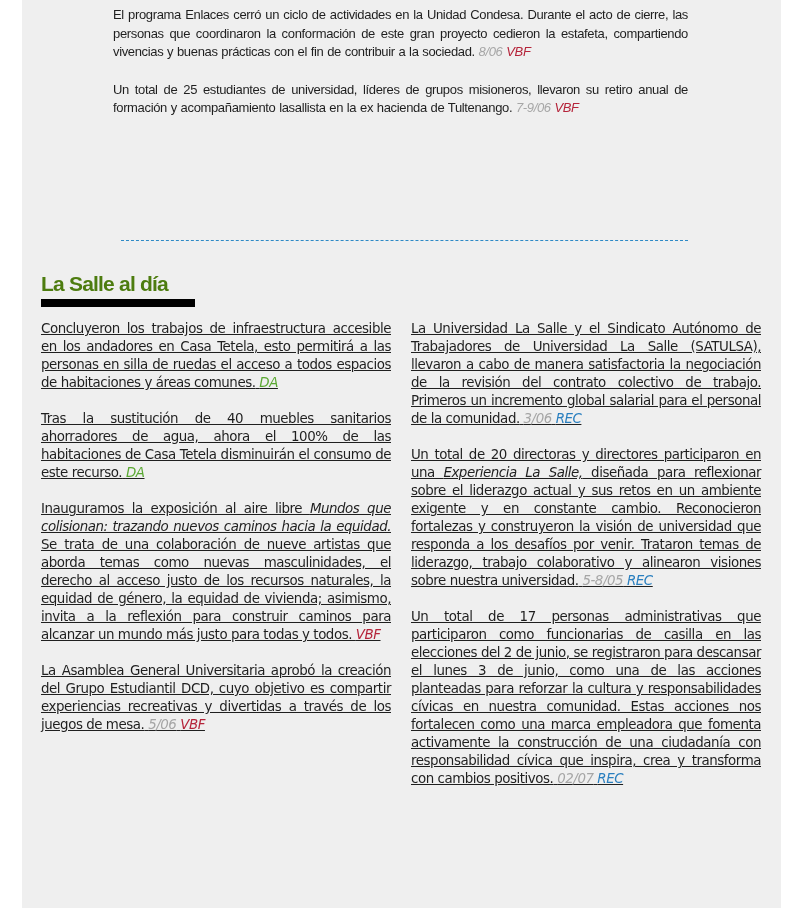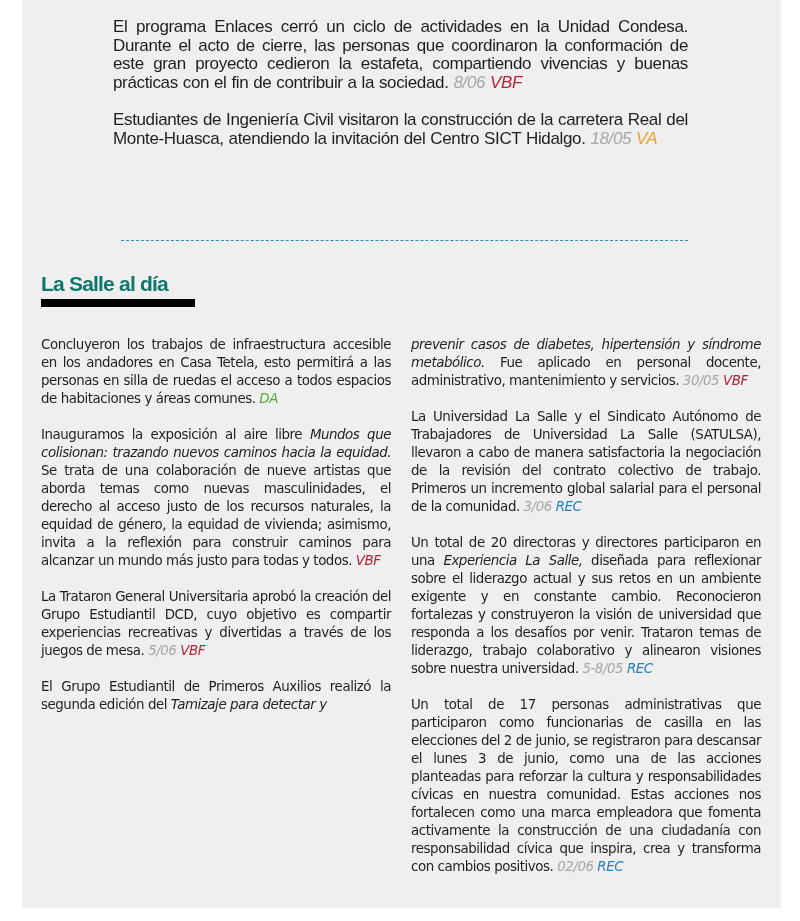--- a/index.html
+++ b/index.html
@@ -2,108 +2,104 @@
 <html><head>
   <meta charset="utf-8">
   <style>
     html, body { margin: 0; padding: 0; background: #ffffff; }
     body { width: 800px; height: 921px; position: relative; overflow: hidden; }
     .panel {
       position: absolute; left: 22px; top: 0; width: 759px; height: 908px;
       background: #efefef;
     }
     .top-block {
-      position: absolute; left: 113px; top: 18px; width: 575px;
+      position: absolute; left: 113px; top: 6px; width: 575px;
       font-family: "Liberation Sans Narrow", "Liberation Sans", sans-serif;
-      font-size: 17px; line-height: 18.6px; color: #1f1f1f;
+      font-size: 13px; line-height: 18.6px; color: #1f1f1f;
       text-align: justify;
     }
     .top-block p { margin: 0 0 19px 0; letter-spacing: -0.35px; word-spacing: 0.5px; }
     .divider {
       position: absolute; left: 121px; top: 240px; width: 567px; height: 0;
       border-top: 1px dashed #2e8ac6;
     }
     .section-title {
       position: absolute; left: 41px; top: 271px;
       font-family: "Liberation Sans", sans-serif; font-weight: bold;
-      font-size: 21px; color: #0f766e; letter-spacing: -0.8px; line-height: 26px;
+      font-size: 21px; color: #4d7c0f; letter-spacing: -0.8px; line-height: 26px;
     }
     .title-bar {
       position: absolute; left: 41px; top: 299px; width: 154px; height: 8px;
       background: #000000;
     }
     .col {
-      position: absolute; top: 336px; width: 350px;
+      position: absolute; top: 320px; width: 350px;
       font-family: "DejaVu Sans", sans-serif;
       font-size: 13.4px; line-height: 18px; color: #1f1f1f;
-      text-align: justify; letter-spacing: -0.45px;
+      text-align: justify; letter-spacing: -0.45px; text-decoration: underline;
     }
     .col-left { left: 41px; }
     .col-right { left: 411px; }
     .col p { margin: 0 0 18px 0; }
     .date { color: #a6a6a6; font-style: italic; }
     .tag { font-style: italic; }
     em { font-style: italic; }
   </style>
 </head>
 <body>
 
 <div class="panel"></div>
 
 <div class="top-block">
   <p>
     <span>El programa Enlaces cerró un ciclo de actividades en la Unidad Condesa. Durante el acto de cierre, las personas que coordinaron la conformación de este gran proyecto cedieron la estafeta, compartiendo vivencias y buenas prácticas con el fin de contribuir a la sociedad.</span>
     <span class="date">8/06</span>
     <span class="tag" style="color: rgb(181, 36, 58);">VBF</span>
   </p>
   <p>
-    <span>Estudiantes de Ingeniería Civil visitaron la construcción de la carretera Real del Monte-Huasca, atendiendo la invitación del Centro SICT Hidalgo.</span>
-    <span class="date">18/05</span>
-    <span class="tag" style="color: rgb(233, 161, 42);">VA</span>
+    <span>Un total de 25 estudiantes de universidad, líderes de grupos misioneros, llevaron su retiro anual de formación y acompañamiento lasallista en la ex hacienda de Tultenango.</span>
+    <span class="date">7-9/06</span>
+    <span class="tag" style="color: rgb(181, 36, 58);">VBF</span>
   </p>
 </div>
 
 <div class="divider"></div>
 
 <div class="section-title">La Salle al día</div>
 <div class="title-bar"></div>
 
 <div class="col col-left">
   <p>
     <span>Concluyeron los trabajos de infraestructura accesible en los andadores en Casa Tetela, esto permitirá a las personas en silla de ruedas el acceso a todos espacios de habitaciones y áreas comunes.</span>
     <span class="tag" style="color: rgb(90, 168, 50);">DA</span>
   </p>
   <p>
+    <span>Tras la sustitución de 40 muebles sanitarios ahorradores de agua, ahora el 100% de las habitaciones de Casa Tetela disminuirán el consumo de este recurso.</span>
+    <span class="tag" style="color: rgb(90, 168, 50);">DA</span>
+  </p>
+  <p>
     <span>Inauguramos la exposición al aire libre </span><em>Mundos que colisionan: trazando nuevos caminos hacia la equidad.</em><span> Se trata de una colaboración de nueve artistas que aborda temas como nuevas masculinidades, el derecho al acceso justo de los recursos naturales, la equidad de género, la equidad de vivienda; asimismo, invita a la reflexión para construir caminos para alcanzar un mundo más justo para todas y todos.</span>
     <span class="tag" style="color: rgb(181, 36, 58);">VBF</span>
   </p>
   <p>
-    <span>La Trataron General Universitaria aprobó la creación del Grupo Estudiantil DCD, cuyo objetivo es compartir experiencias recreativas y divertidas a través de los juegos de mesa.</span>
+    <span>La Asamblea General Universitaria aprobó la creación del Grupo Estudiantil DCD, cuyo objetivo es compartir experiencias recreativas y divertidas a través de los juegos de mesa.</span>
     <span class="date">5/06</span>
     <span class="tag" style="color: rgb(181, 36, 58);">VBF</span>
-  </p>
-  <p>
-    <span>El Grupo Estudiantil de Primeros Auxilios realizó la segunda edición del </span><em>Tamizaje para detectar y</em>
   </p>
 </div>
 
 <div class="col col-right">
-  <p>
-    <em>prevenir casos de diabetes, hipertensión y síndrome metabólico.</em><span> Fue aplicado en personal docente, administrativo, mantenimiento y servicios.</span>
-    <span class="date">30/05</span>
-    <span class="tag" style="color: rgb(181, 36, 58);">VBF</span>
-  </p>
   <p>
     <span>La Universidad La Salle y el Sindicato Autónomo de Trabajadores de Universidad La Salle (SATULSA), llevaron a cabo de manera satisfactoria la negociación de la revisión del contrato colectivo de trabajo. Primeros un incremento global salarial para el personal de la comunidad.</span>
     <span class="date">3/06</span>
     <span class="tag" style="color: rgb(42, 127, 191);">REC</span>
   </p>
   <p>
     <span>Un total de 20 directoras y directores participaron en una </span><em>Experiencia La Salle,</em><span> diseñada para reflexionar sobre el liderazgo actual y sus retos en un ambiente exigente y en constante cambio. Reconocieron fortalezas y construyeron la visión de universidad que responda a los desafíos por venir. Trataron temas de liderazgo, trabajo colaborativo y alinearon visiones sobre nuestra universidad.</span>
     <span class="date">5-8/05</span>
     <span class="tag" style="color: rgb(42, 127, 191);">REC</span>
   </p>
   <p>
     <span>Un total de 17 personas administrativas que participaron como funcionarias de casilla en las elecciones del 2 de junio, se registraron para descansar el lunes 3 de junio, como una de las acciones planteadas para reforzar la cultura y responsabilidades cívicas en nuestra comunidad. Estas acciones nos fortalecen como una marca empleadora que fomenta activamente la construcción de una ciudadanía con responsabilidad cívica que inspira, crea y transforma con cambios positivos.</span>
-    <span class="date">02/06</span>
+    <span class="date">02/07</span>
     <span class="tag" style="color: rgb(42, 127, 191);">REC</span>
   </p>
 </div>
 
 </body></html>

